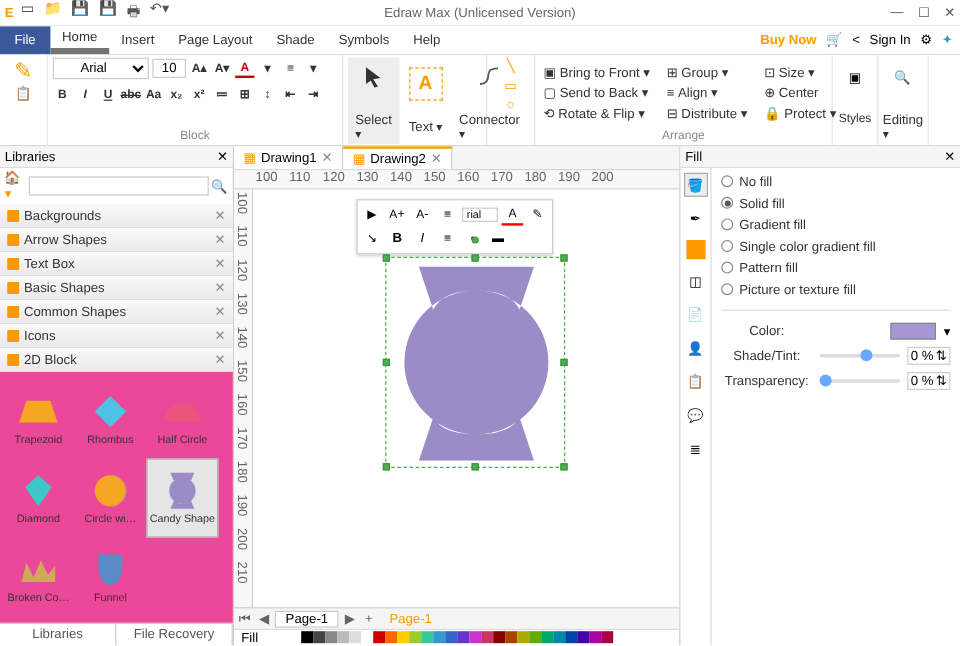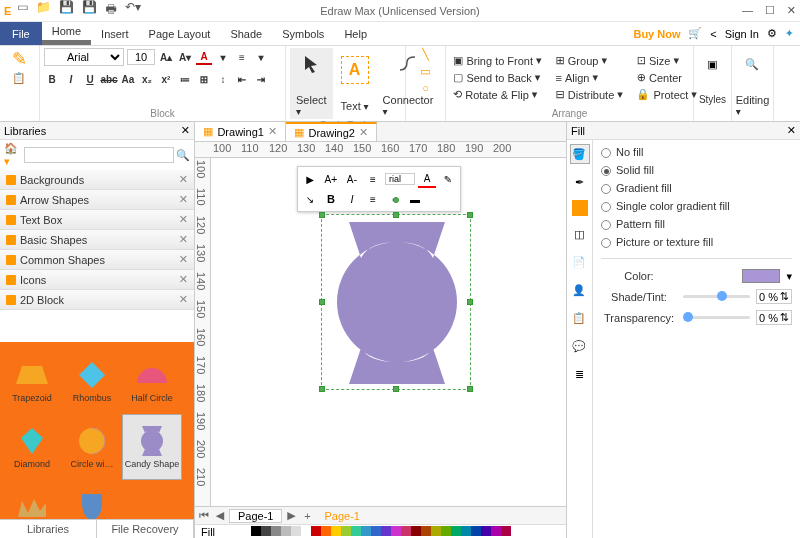--- a/index.html
+++ b/index.html
@@ -30,21 +30,21 @@
 .arrange-col { display: flex; flex-direction: column; gap: 2px; font-size: 10px; }
 .arrange-item { display: flex; align-items: center; gap: 3px; padding: 1px 3px; color: #333; white-space: nowrap; }
 .main { display: flex; height: 416px; }
 .left-panel { width: 195px; border-right: 1px solid #ccc; display: flex; flex-direction: column; }
 .panel-hdr { display: flex; align-items: center; justify-content: space-between; padding: 2px 4px; background: #f5f5f5; border-bottom: 1px solid #ddd; }
 .panel-search { display: flex; align-items: center; padding: 2px 4px; gap: 2px; }
 .panel-search input { flex: 1; border: 1px solid #ccc; padding: 1px 3px; }
 .lib-cat { display: flex; align-items: center; justify-content: space-between; padding: 3px 6px; background: linear-gradient(#fafafa,#eaeaea); border-bottom: 1px solid #ddd; }
 .lib-cat-name { display: flex; align-items: center; gap: 4px; color: #333; }
 .lib-cat-close { color: #888; cursor: pointer; }
-.shapes-grid { display: flex; flex-wrap: wrap; padding: 6px 2px; gap: 0; flex: 1; overflow: hidden; background: #f97316; margin-top: 32px; }
+.shapes-grid { display: flex; flex-wrap: wrap; padding: 6px 2px; gap: 0; flex: 1; overflow: hidden; background: #ec4899; }
 .shape-cell { width: 60px; height: 66px; display: flex; flex-direction: column; align-items: center; justify-content: center; gap: 3px; }
 .shape-cell.selected { background: #e5e5e5; border: 1px solid #aaa; }
 .shape-preview { width: 36px; height: 30px; display: flex; align-items: center; justify-content: center; }
 .shape-label { font-size: 9px; color: #333; text-align: center; white-space: nowrap; overflow: hidden; width: 56px; text-overflow: ellipsis; }
 .panel-tabs { display: flex; border-top: 1px solid #ccc; }
 .panel-tab { flex: 1; padding: 3px; text-align: center; border-right: 1px solid #ccc; color: #555; }
 .canvas-area { flex: 1; display: flex; flex-direction: column; position: relative; }
 .doc-tabs { display: flex; background: #f5f5f5; height: 20px; border-bottom: 1px solid #ccc; }
 .doc-tab { display: flex; align-items: center; gap: 4px; padding: 0 8px; border-right: 1px solid #ccc; background: #fff; }
 .doc-tab.active { background: #fff; border-top: 2px solid #f90; }
@@ -65,21 +65,21 @@
 .page-tabs { height: 18px; display: flex; align-items: center; border-top: 1px solid #ccc; background: #f5f5f5; padding-left: 2px; gap: 2px; }
 .page-tab-ctrl { width: 14px; text-align: center; color: #666; }
 .page-tab { padding: 0 8px; background: #fff; border: 1px solid #ccc; }
 .color-palette { height: 12px; display: flex; padding-left: 30px; }
 .pal-swatch { width: 10px; height: 10px; }
 .right-panel { width: 234px; border-left: 1px solid #ccc; display: flex; flex-direction: column; }
 .right-wrap { display: flex; flex: 1; }
 .right-icons { width: 26px; border-right: 1px solid #ddd; display: flex; flex-direction: column; padding-top: 4px; gap: 8px; align-items: center; }
 .right-icon { width: 20px; height: 20px; display: flex; align-items: center; justify-content: center; }
 .right-content { flex: 1; padding: 6px 8px; display: flex; flex-direction: column; gap: 6px; }
-.radio-row { display: flex; align-items: flex-end; gap: 5px; color: #333; }
+.radio-row { display: flex; align-items: flex-start; gap: 5px; color: #333; }
 .radio { width: 10px; height: 10px; border: 1px solid #888; border-radius: 50%; display: flex; align-items: center; justify-content: center; }
 .radio.checked::after { content: ''; width: 5px; height: 5px; background: #555; border-radius: 50%; }
 .divider { height: 1px; background: #ddd; margin: 4px 0; }
 .prop-row { display: flex; align-items: center; gap: 6px; }
 .prop-label { width: 76px; color: #333; text-align: center; }
 .color-preview { width: 38px; height: 14px; background: #a996d7; border: 1px solid #888; }
 .slider { flex: 1; height: 3px; background: #ddd; position: relative; border-radius: 2px; }
 .slider-thumb { position: absolute; width: 10px; height: 10px; background: #6af; border-radius: 50%; top: -4px; left: 50%; }
 .spinner { width: 36px; border: 1px solid #ccc; padding: 0 2px; font-size: 10px; display: flex; align-items: center; justify-content: space-between; }
 .small-icon { font-size: 12px; color: #555; }

